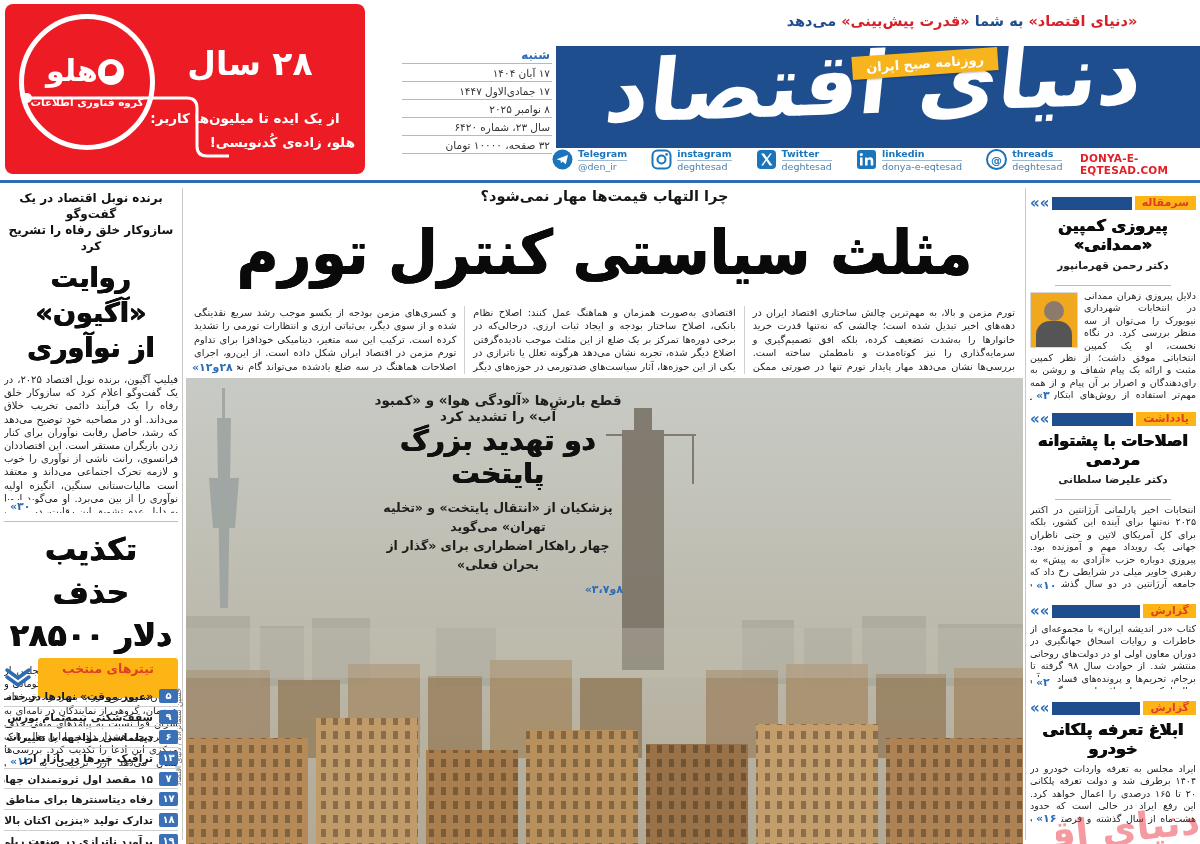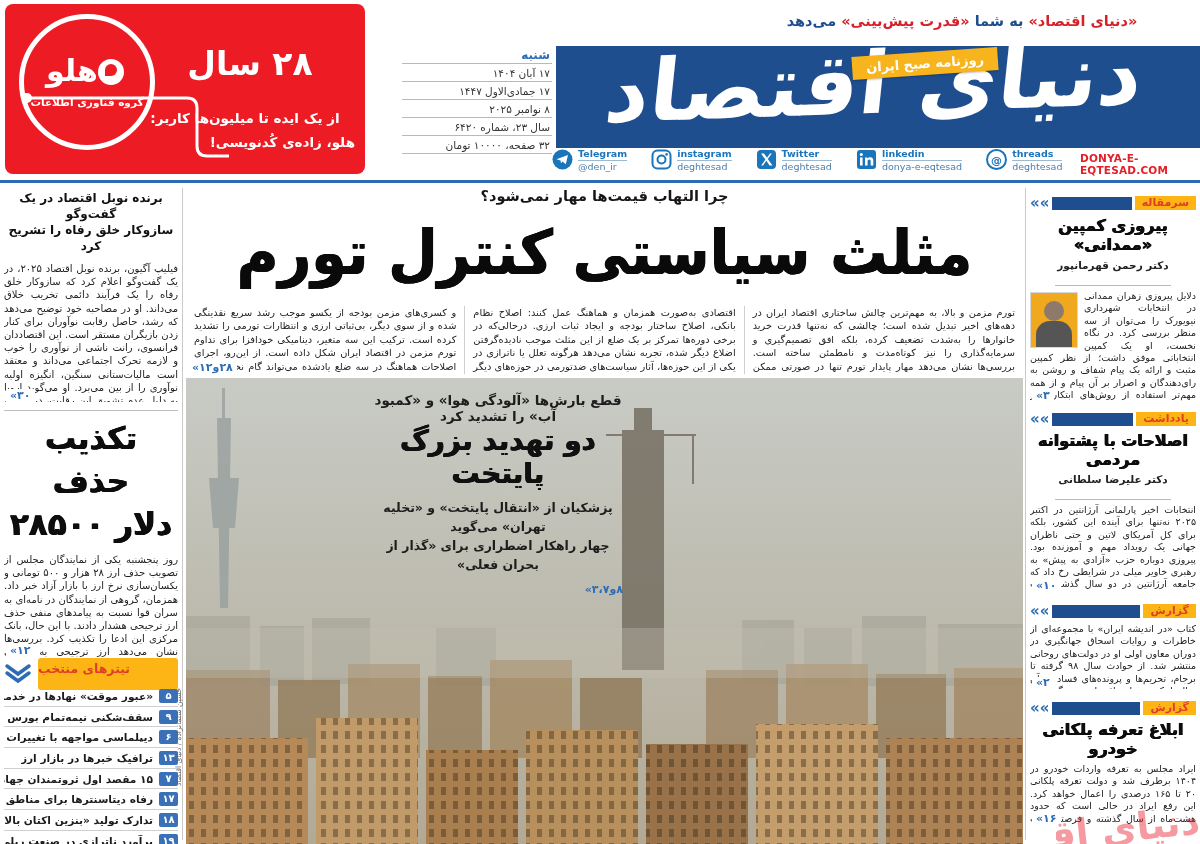--- a/index.html
+++ b/index.html
@@ -44,21 +44,21 @@
   .secbar .bar{flex:1;height:13px;background:#1f4e8e;}
   .secbar .lbl{background:#fdb515;color:#e03c28;font-size:11px;font-weight:bold;height:14px;line-height:14px;padding:0 7px;}
   .rtitle{font-size:16px;font-weight:bold;color:#0d0d0d;text-align:center;}
   .rauthor{font-size:10.5px;font-weight:bold;color:#222;text-align:center;border-bottom:1px solid #bbb;padding-bottom:14px;width:70%;margin:0 auto;}
   .rbody{font-size:9.5px;line-height:12.4px;color:#222;text-align:justify;overflow:hidden;position:relative;}
   .portrait{float:left;width:46px;height:54px;margin:2px 6px 2px 0;background:#f0a81e;position:relative;overflow:hidden;border:1px solid #d8d8d8;}
   .portrait .head{position:absolute;left:13px;top:8px;width:20px;height:20px;border-radius:50%;background:#8d7a6b;}
   .portrait .bodyp{position:absolute;left:5px;top:28px;width:36px;height:26px;border-radius:14px 14px 0 0;background:#555;}
   
   .selhead{display:flex;direction:rtl;align-items:center;gap:6px;}
-  .selhead .lbl{flex:1;background:#fdb515;color:#e03c28;font-size:12.5px;font-weight:bold;text-align:left;border-radius:3px;height:32px;line-height:22px;}
+  .selhead .lbl{flex:1;background:#fdb515;color:#e03c28;font-size:12.5px;font-weight:bold;text-align:center;border-radius:3px;height:40px;line-height:22px;}
   .list{overflow:hidden;}
   .li{display:flex;direction:rtl;align-items:center;height:19.7px;border-bottom:1px solid #cfcfcf;gap:6px;}
   .li .num{flex:none;width:19px;height:14px;background:#3a70b7;color:#fff;font-size:10px;font-weight:bold;text-align:center;line-height:14px;border-radius:2px;}
   .li .txt{font-size:10.6px;font-weight:bold;color:#1b1b1b;white-space:nowrap;overflow:hidden;}
   .credit{left:174px;top:688px;height:154px;writing-mode:vertical-rl;transform:rotate(180deg);font-size:7.5px;color:#666;letter-spacing:.5px;}
   
   .mainkicker{left:186px;top:188px;width:837px;text-align:center;font-size:14.5px;font-weight:bold;color:#161616;}
   .mainhead{left:186px;top:204px;width:837px;height:96px;line-height:96px;text-align:center;font-size:57px;font-weight:bold;color:#0a0a0a;letter-spacing:-1px;transform:scaleY(1.08);}
   .leadrow{left:186px;top:306px;width:837px;height:68px;display:flex;direction:rtl;}
   .leadcol{flex:1;padding:0 8px;font-size:9.8px;line-height:13.4px;color:#222;text-align:justify;overflow:hidden;position:relative;}
@@ -166,20 +166,24 @@
   <div class="abs bluerule"></div>
 
   <div class="abs vthin" style="left:182px;top:188px;height:652px;"></div>
   <div class="abs vthin" style="left:1025px;top:188px;height:652px;"></div>
 
   <div class="abs" style="left:4px;top:190px;width:174px;">
     <div class="kicker-sm">
       <div>برنده نوبل اقتصاد در یک گفت‌وگو</div>
       <div>سازوکار خلق رفاه را تشریح کرد</div>
     </div>
+    <div class="title-col thick" style="font-size:27px;line-height:35px;margin-top:6px;">
+      <div>روایت «آگیون»</div>
+      <div>از نوآوری</div>
+    </div>
     <div class="bodytxt" style="height:140px;margin-top:8px;">
       <span>فیلیپ آگیون، برنده نوبل اقتصاد ۲۰۲۵، در یک گفت‌وگو اعلام کرد که سازوکار خلق رفاه را یک فرآیند دائمی تخریب خلاق می‌داند. او در مصاحبه خود توضیح می‌دهد که رشد، حاصل رقابت نوآوران برای کنار زدن بازیگران مستقر است. این اقتصاددان فرانسوی، رانت ناشی از نوآوری را خوب و لازمه تحرک اجتماعی می‌داند و معتقد است مالیات‌ستانی سنگین، انگیزه اولیه نوآوری را از بین می‌برد. او می‌گوید اروپا به دلیل عدم تشویق این رقابت، در آستانه از دست دادن انقلاب هوش مصنوعی است.</span>
       <span class="ref aref">«۳۰</span>
     </div>
     <div style="border-top:1px solid #bfbfbf;margin:8px 0 6px;"></div>
     <div class="title-col thick" style="font-size:31px;line-height:43px;">
       <div>تکذیب حذف</div>
       <div>دلار ۲۸۵۰۰</div>
     </div>
     <div class="bodytxt" style="height:104px;margin-top:7px;">

